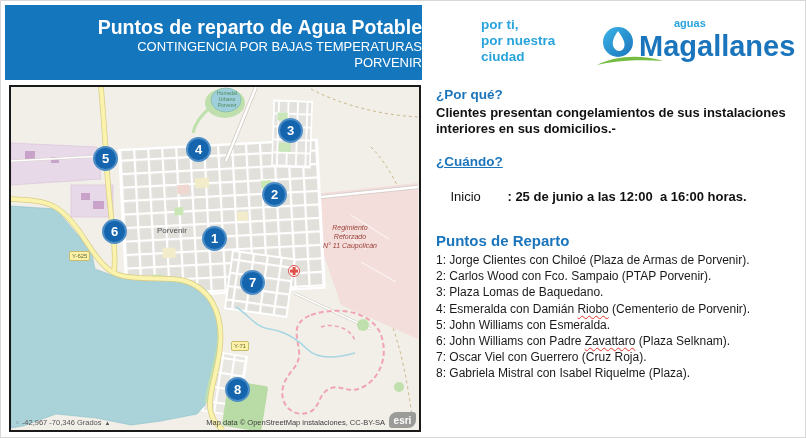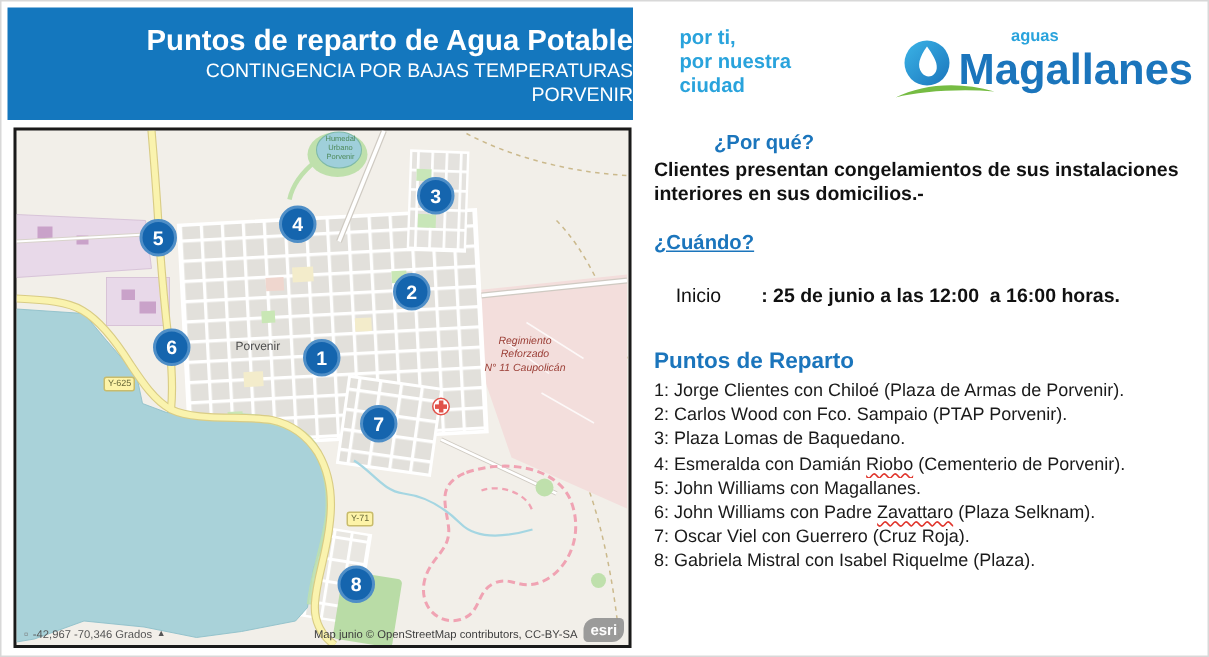--- a/index.html
+++ b/index.html
@@ -5,26 +5,26 @@
   html,body{margin:0;padding:0;background:#fff;}
   .slide{position:relative;width:806px;height:438px;background:#ffffff;
          font-family:"Liberation Sans",sans-serif;overflow:hidden;
          border:1px solid #d8d8d8;box-sizing:border-box;}
   
   .hdr{position:absolute;left:4px;top:4px;width:417px;height:75px;background:#1477BE;
        color:#fff;text-align:right;display:flex;flex-direction:column;justify-content:center;}
   .hdr-title{font-size:19.5px;font-weight:bold;line-height:24px;}
   .hdr-sub{font-size:13px;line-height:16px;}
   
-  .slogan{position:absolute;left:452px;top:16px;color:#29A3DC;font-weight:bold;
+  .slogan{position:absolute;left:480px;top:16px;color:#29A3DC;font-weight:bold;
           font-size:13.5px;line-height:16px;}
   .logo{position:absolute;left:596px;top:10px;width:206px;height:60px;}
   
   .sec-h{position:absolute;left:435px;color:#1B75BC;font-weight:bold;font-size:13.5px;}
-  .why-h{top:86px;margin-left:40px;}
+  .why-h{top:86px;}
   .why-body{position:absolute;left:435px;top:104px;width:372px;color:#111;
             font-weight:bold;font-size:13px;line-height:15.5px;}
   .when-h{top:153px;text-decoration:underline;}
   .when-line{position:absolute;left:435px;top:173px;font-size:13px;color:#111;white-space:pre-wrap;}
   .when-label{display:inline-block;width:57px;font-weight:normal;}
   .when-value{font-weight:bold;}
   .points-h{top:231px;font-size:15px;}
   .points-list{position:absolute;left:435px;top:251px;width:372px;font-size:12px;
                color:#1a1a1a;line-height:16.2px;}
   .sq{text-decoration-line:underline;text-decoration-style:wavy;
@@ -100,21 +100,21 @@
   <div class="when-line">
     <span class="when-label">Inicio</span><span class="when-value">: 25 de junio a las 12:00  a 16:00 horas.</span>
   </div>
 
   <div class="sec-h points-h">Puntos de Reparto</div>
   <div class="points-list">
       <div class="point-item"><span>1: Jorge Clientes con Chiloé (Plaza de Armas de Porvenir).</span></div>
       <div class="point-item"><span>2: Carlos Wood con Fco. Sampaio (PTAP Porvenir).</span></div>
       <div class="point-item"><span>3: Plaza Lomas de Baquedano.</span></div>
       <div class="point-item"><span>4: Esmeralda con Damián </span><span class="sq">Riobo</span><span> (Cementerio de Porvenir).</span></div>
-      <div class="point-item"><span>5: John Williams con Magallanes.</span></div>
+      <div class="point-item"><span>5: John Williams con Esmeralda.</span></div>
       <div class="point-item"><span>6: John Williams con Padre </span><span class="sq">Zavattaro</span><span> (Plaza Selknam).</span></div>
       <div class="point-item"><span>7: Oscar Viel con Guerrero (Cruz Roja).</span></div>
       <div class="point-item"><span>8: Gabriela Mistral con Isabel Riquelme (Plaza).</span></div>
     </div>
 
   <div class="map">
     <svg width="408" height="343" viewBox="0 0 408 343">
       <defs>
         <pattern id="st1" width="14" height="13.5" patternUnits="userSpaceOnUse">
           <rect width="14" height="13.5" fill="#E2E0DB"></rect>
@@ -245,17 +245,17 @@
         <div class="marker" style="left: 229px; top: 183px;">7</div>
         <div class="marker" style="left: 214px; top: 290px;">8</div>
       </div>
 
     <div class="coords">
       <span class="coords-box">▫</span>
       <span>-42,967  -70,346 Grados</span>
       <span class="coords-arrow">▲</span>
     </div>
 
-    <div class="attribution">Map junio © OpenStreetMap contributors, CC-BY-SA</div>
+    <div class="attribution">Map data © OpenStreetMap instalaciones, CC-BY-SA</div>
     <div class="esri-badge">esri</div>
   </div>
 
 </div>
 
 </body></html>

